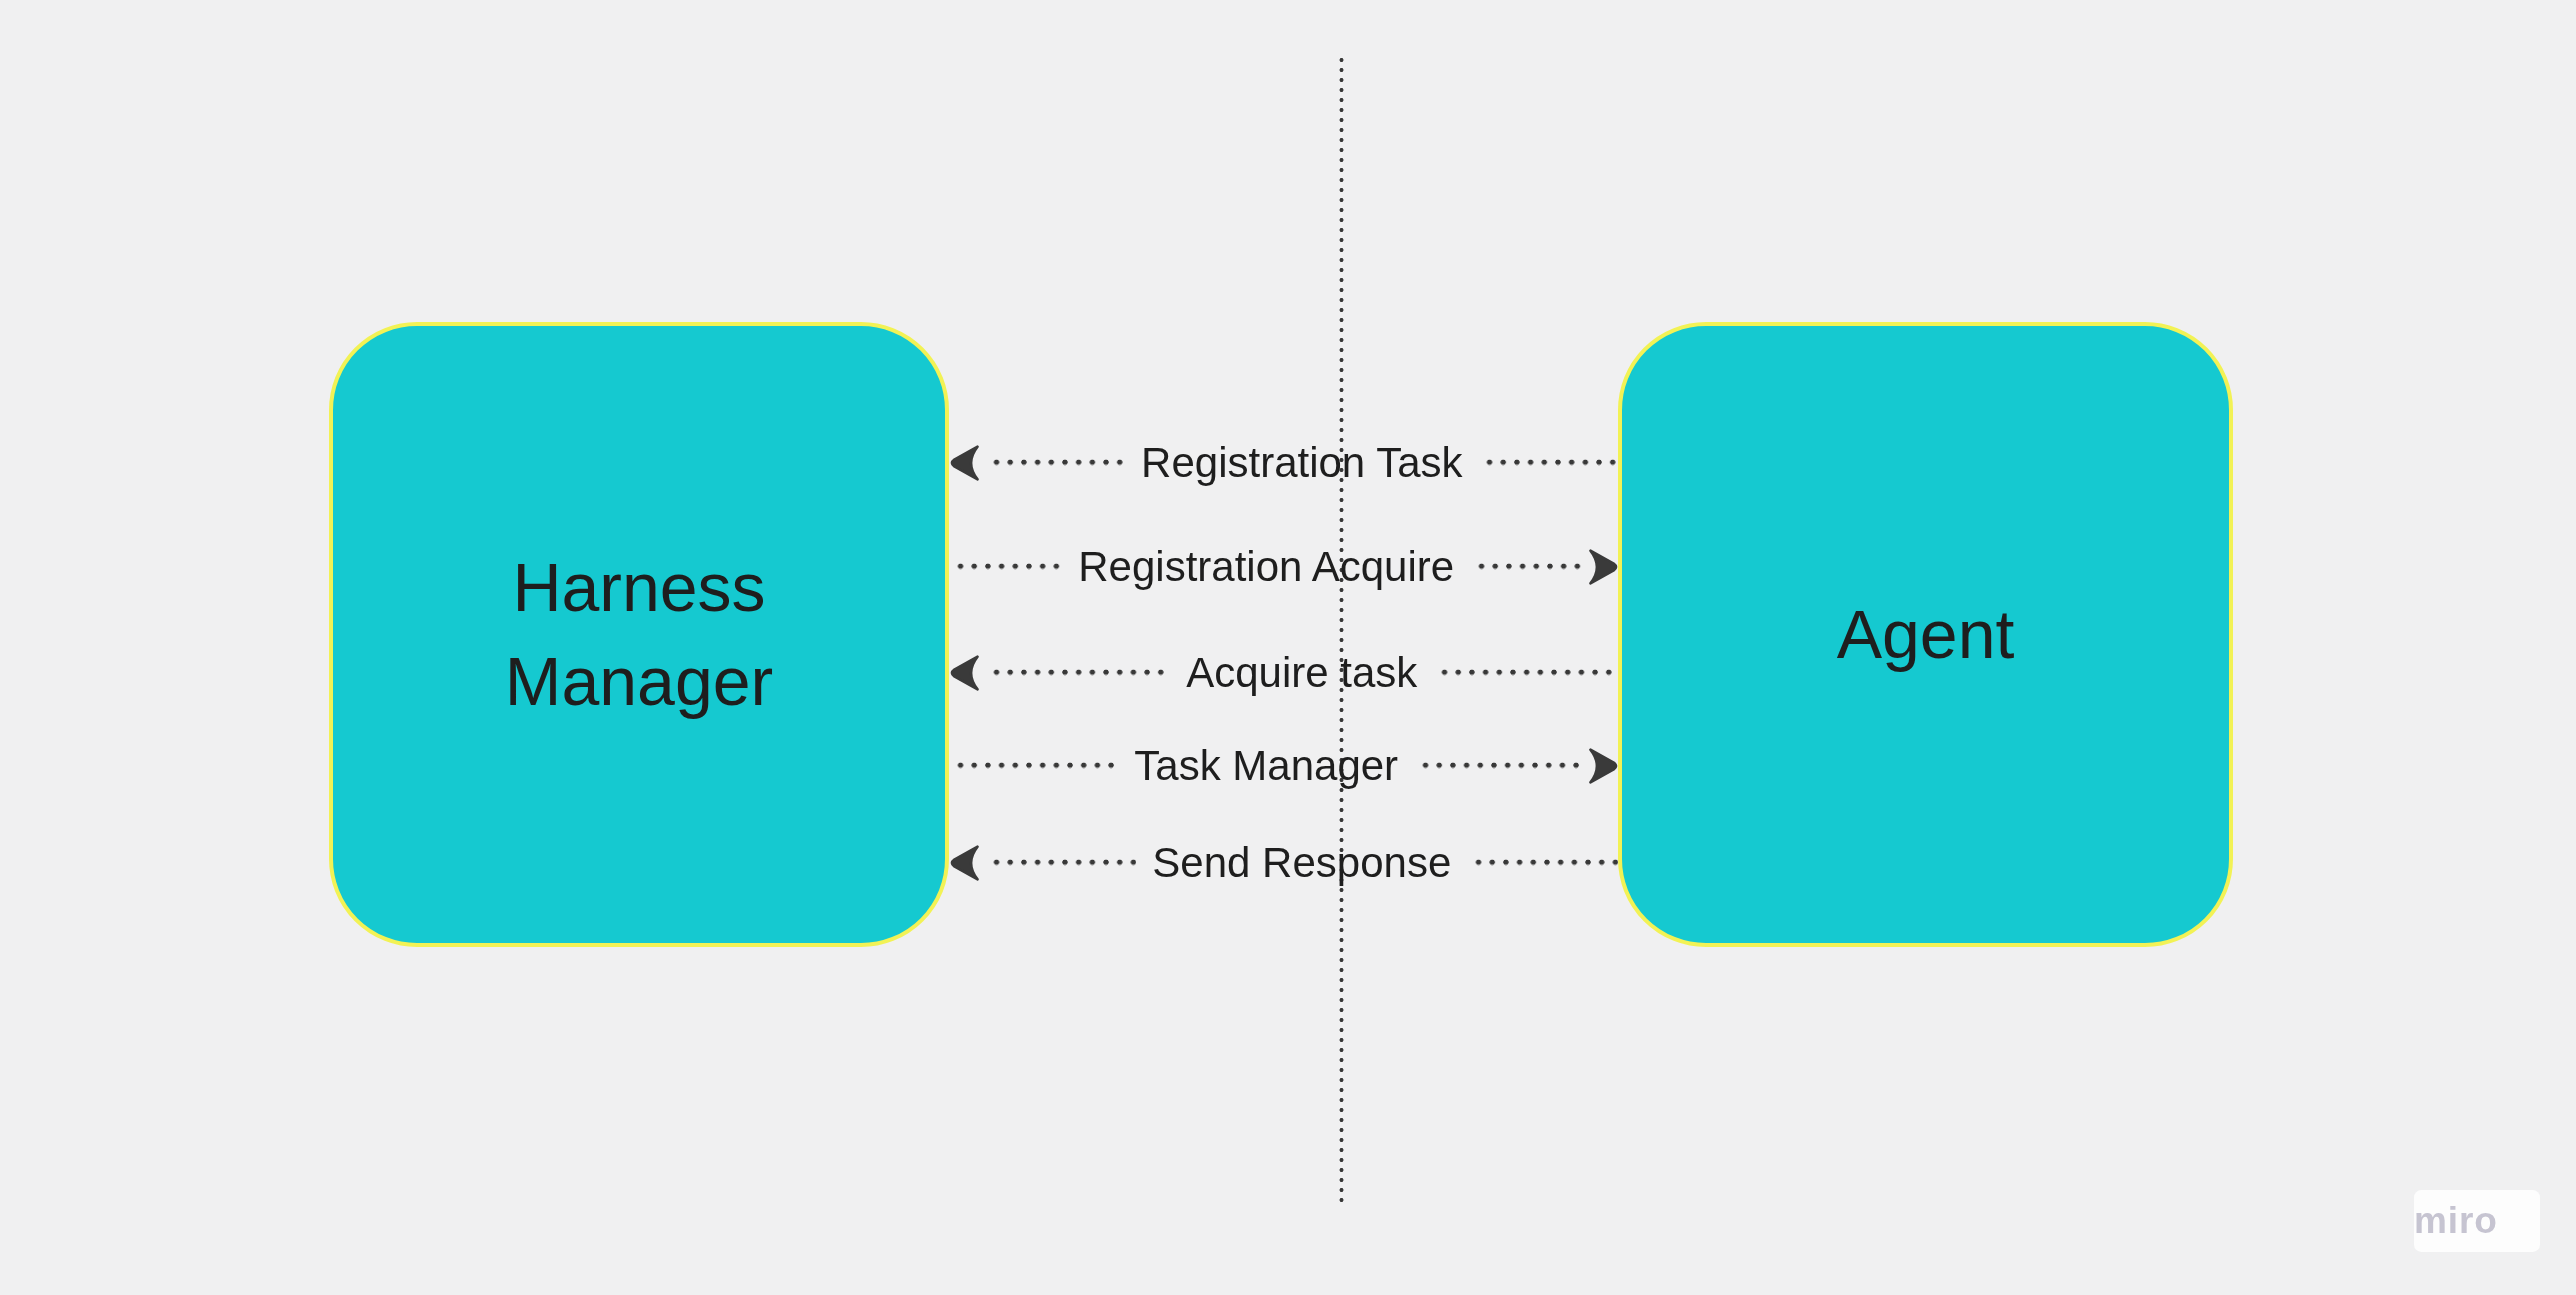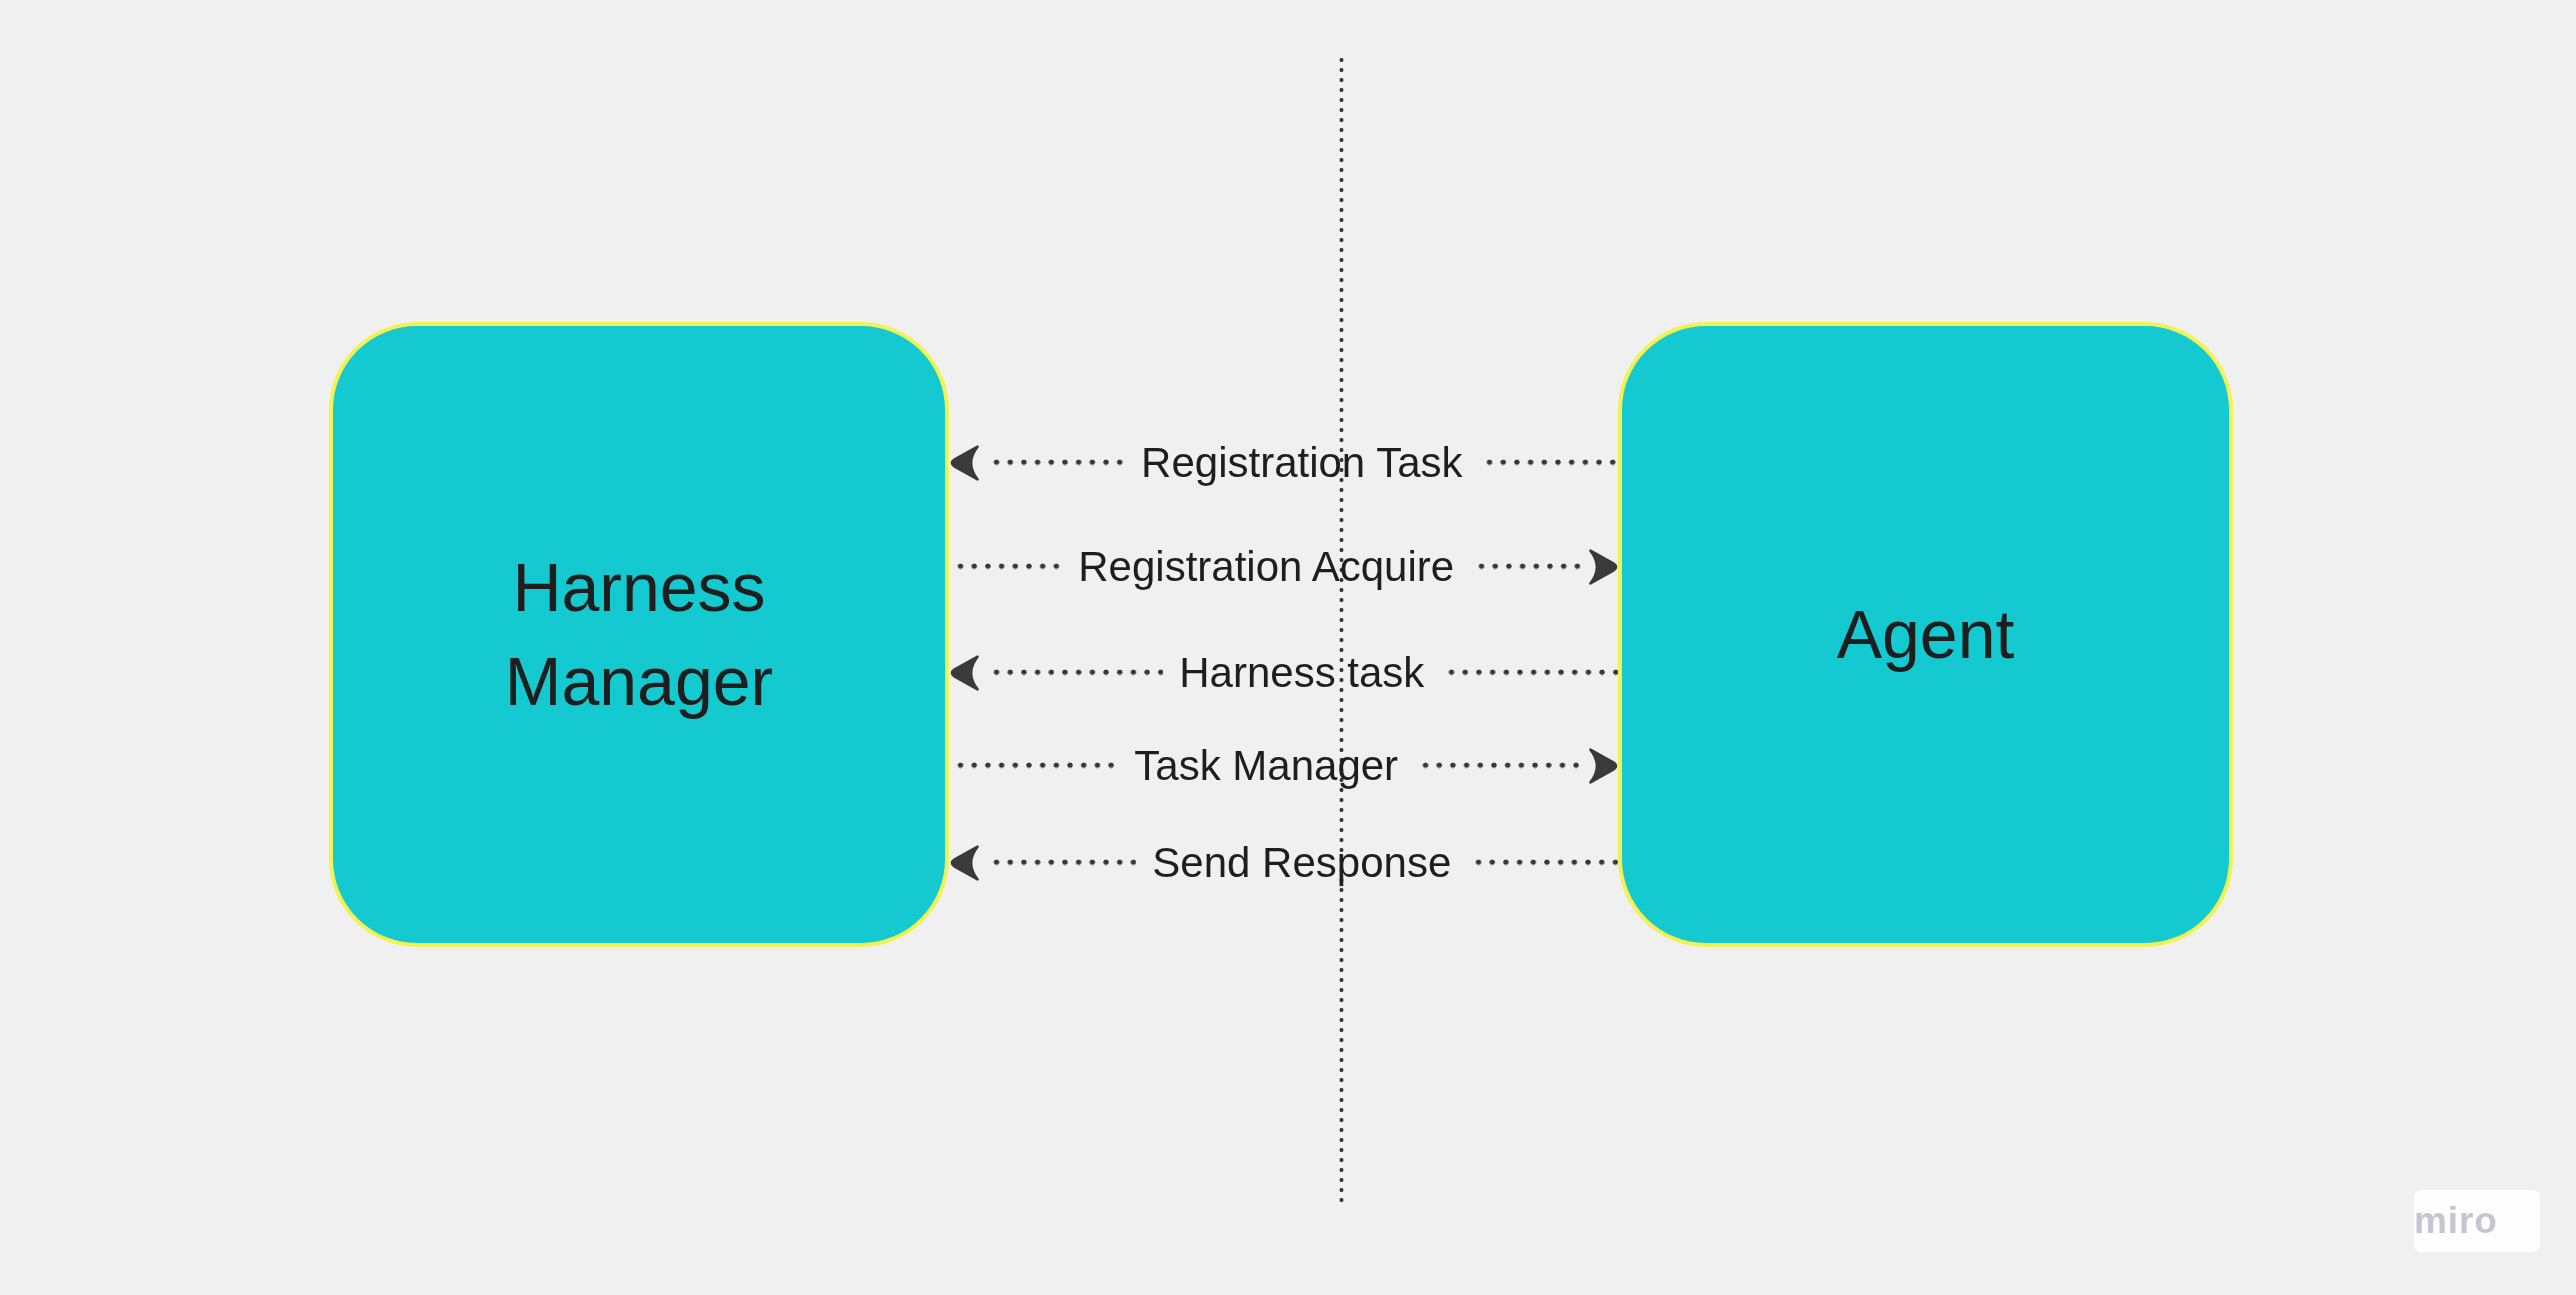--- a/index.html
+++ b/index.html
@@ -141,21 +141,21 @@
     </span>
   </div>
 
   <div class="msg-row" style="top:644px">
     <span class="arrow left">
       <svg width="31" height="38" viewBox="0 0 36 44">
         <path d="M4 3 L31 18 Q36.5 22 31 26 L4 41 Q11.5 31.5 11.5 22 Q11.5 12.5 4 3 Z" fill="#3a3a3a" stroke="#3a3a3a" stroke-width="3" stroke-linejoin="round"></path>
       </svg>
     </span>
     <span class="dots"></span>
-    <span class="msg-label">Harness task</span>
+    <span class="msg-label">Acquire task</span>
     <span class="dots"></span>
   </div>
 
   <div class="msg-row" style="top:737px">
     <span class="dots"></span>
     <span class="msg-label">Task Manager</span>
     <span class="dots"></span>
     <span class="arrow right">
       <svg width="31" height="38" viewBox="0 0 36 44">
         <path d="M4 3 L31 18 Q36.5 22 31 26 L4 41 Q11.5 31.5 11.5 22 Q11.5 12.5 4 3 Z" fill="#3a3a3a" stroke="#3a3a3a" stroke-width="3" stroke-linejoin="round"></path>

